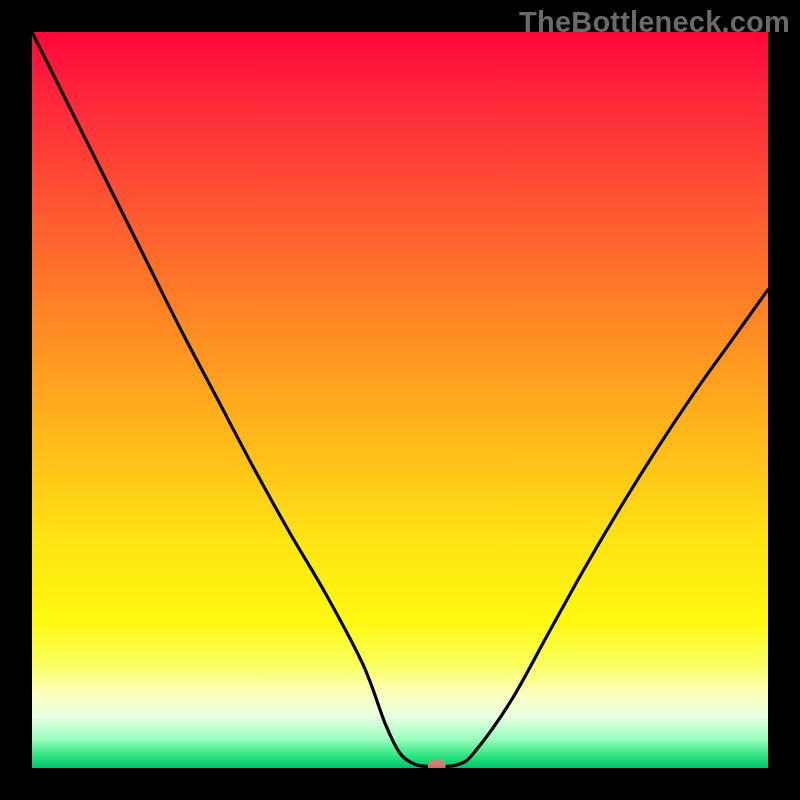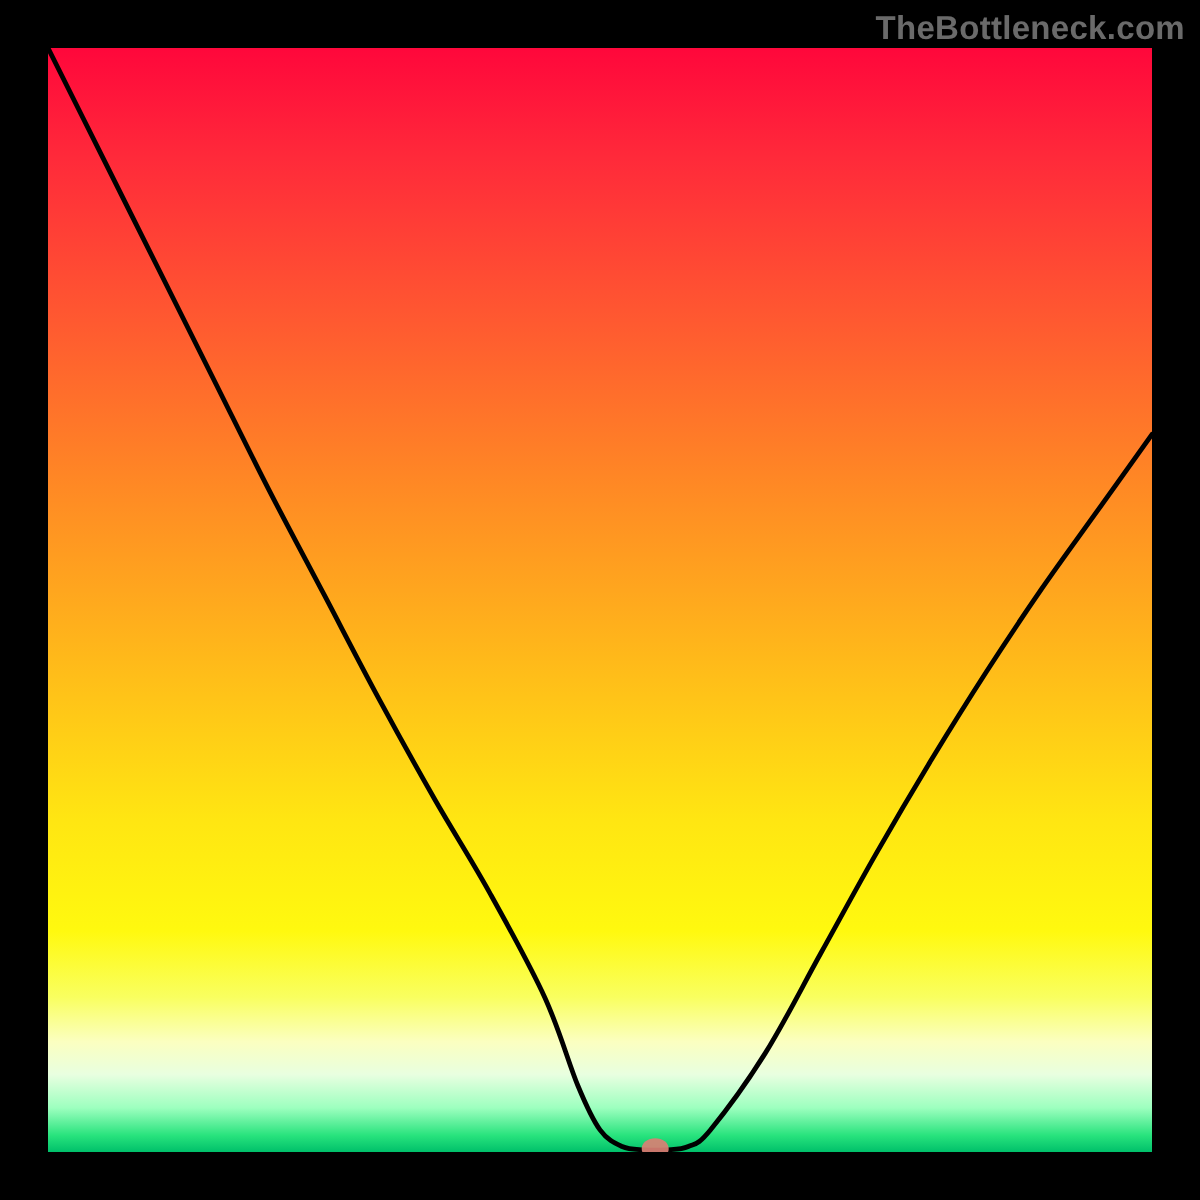--- a/index.html
+++ b/index.html
@@ -22,21 +22,21 @@
     top: 32px;
     width: 736px;
     height: 736px;
     overflow: hidden;
   }
   .watermark {
     position: absolute;
     top: 6px;
     right: 10px;
     font-family: Arial, Helvetica, sans-serif;
-    font-size: 22px;
+    font-size: 29px;
     font-weight: 600;
     color: #6a6a6a;
     letter-spacing: 0.2px;
     user-select: none;
   }
   svg { display: block; }
 </style>
 </head>
 <body>
 

